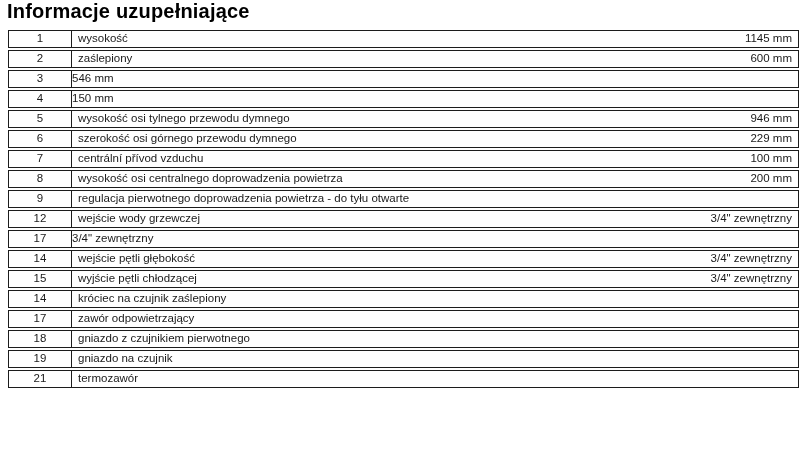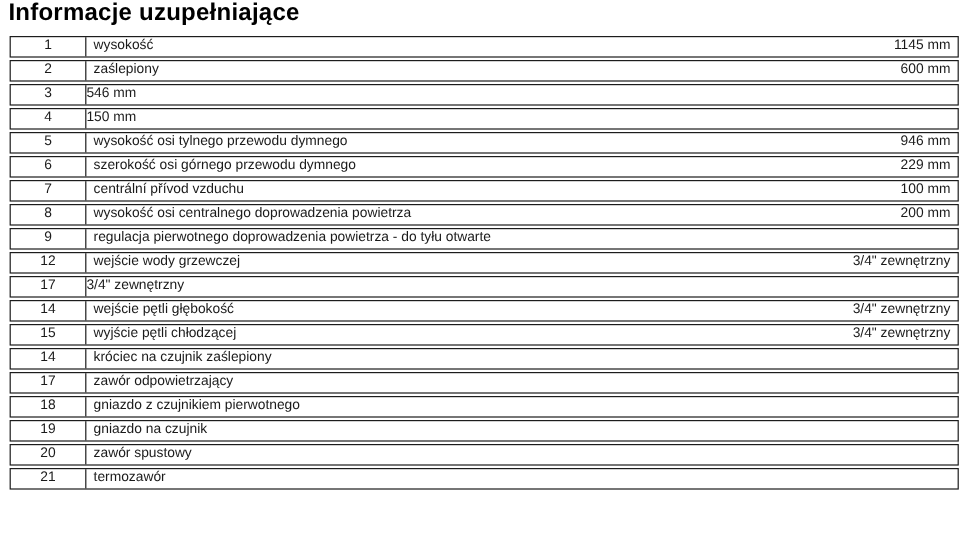--- a/index.html
+++ b/index.html
@@ -157,24 +157,19 @@
     <div class="cell desc">gniazdo z czujnikiem pierwotnego</div>
     <div class="cell val"></div>
   </div>
 
   <div class="row">
     <div class="cell no">19</div>
     <div class="cell desc">gniazdo na czujnik</div>
     <div class="cell val"></div>
   </div>
 
-  <div class="row">
-    <div class="cell no">20</div>
-    <div class="cell desc">zawór spustowy</div>
-    <div class="cell val"></div>
-  </div>
 
   <div class="row">
     <div class="cell no">21</div>
     <div class="cell desc">termozawór</div>
     <div class="cell val"></div>
   </div>
 </div>
 
 </body></html>

